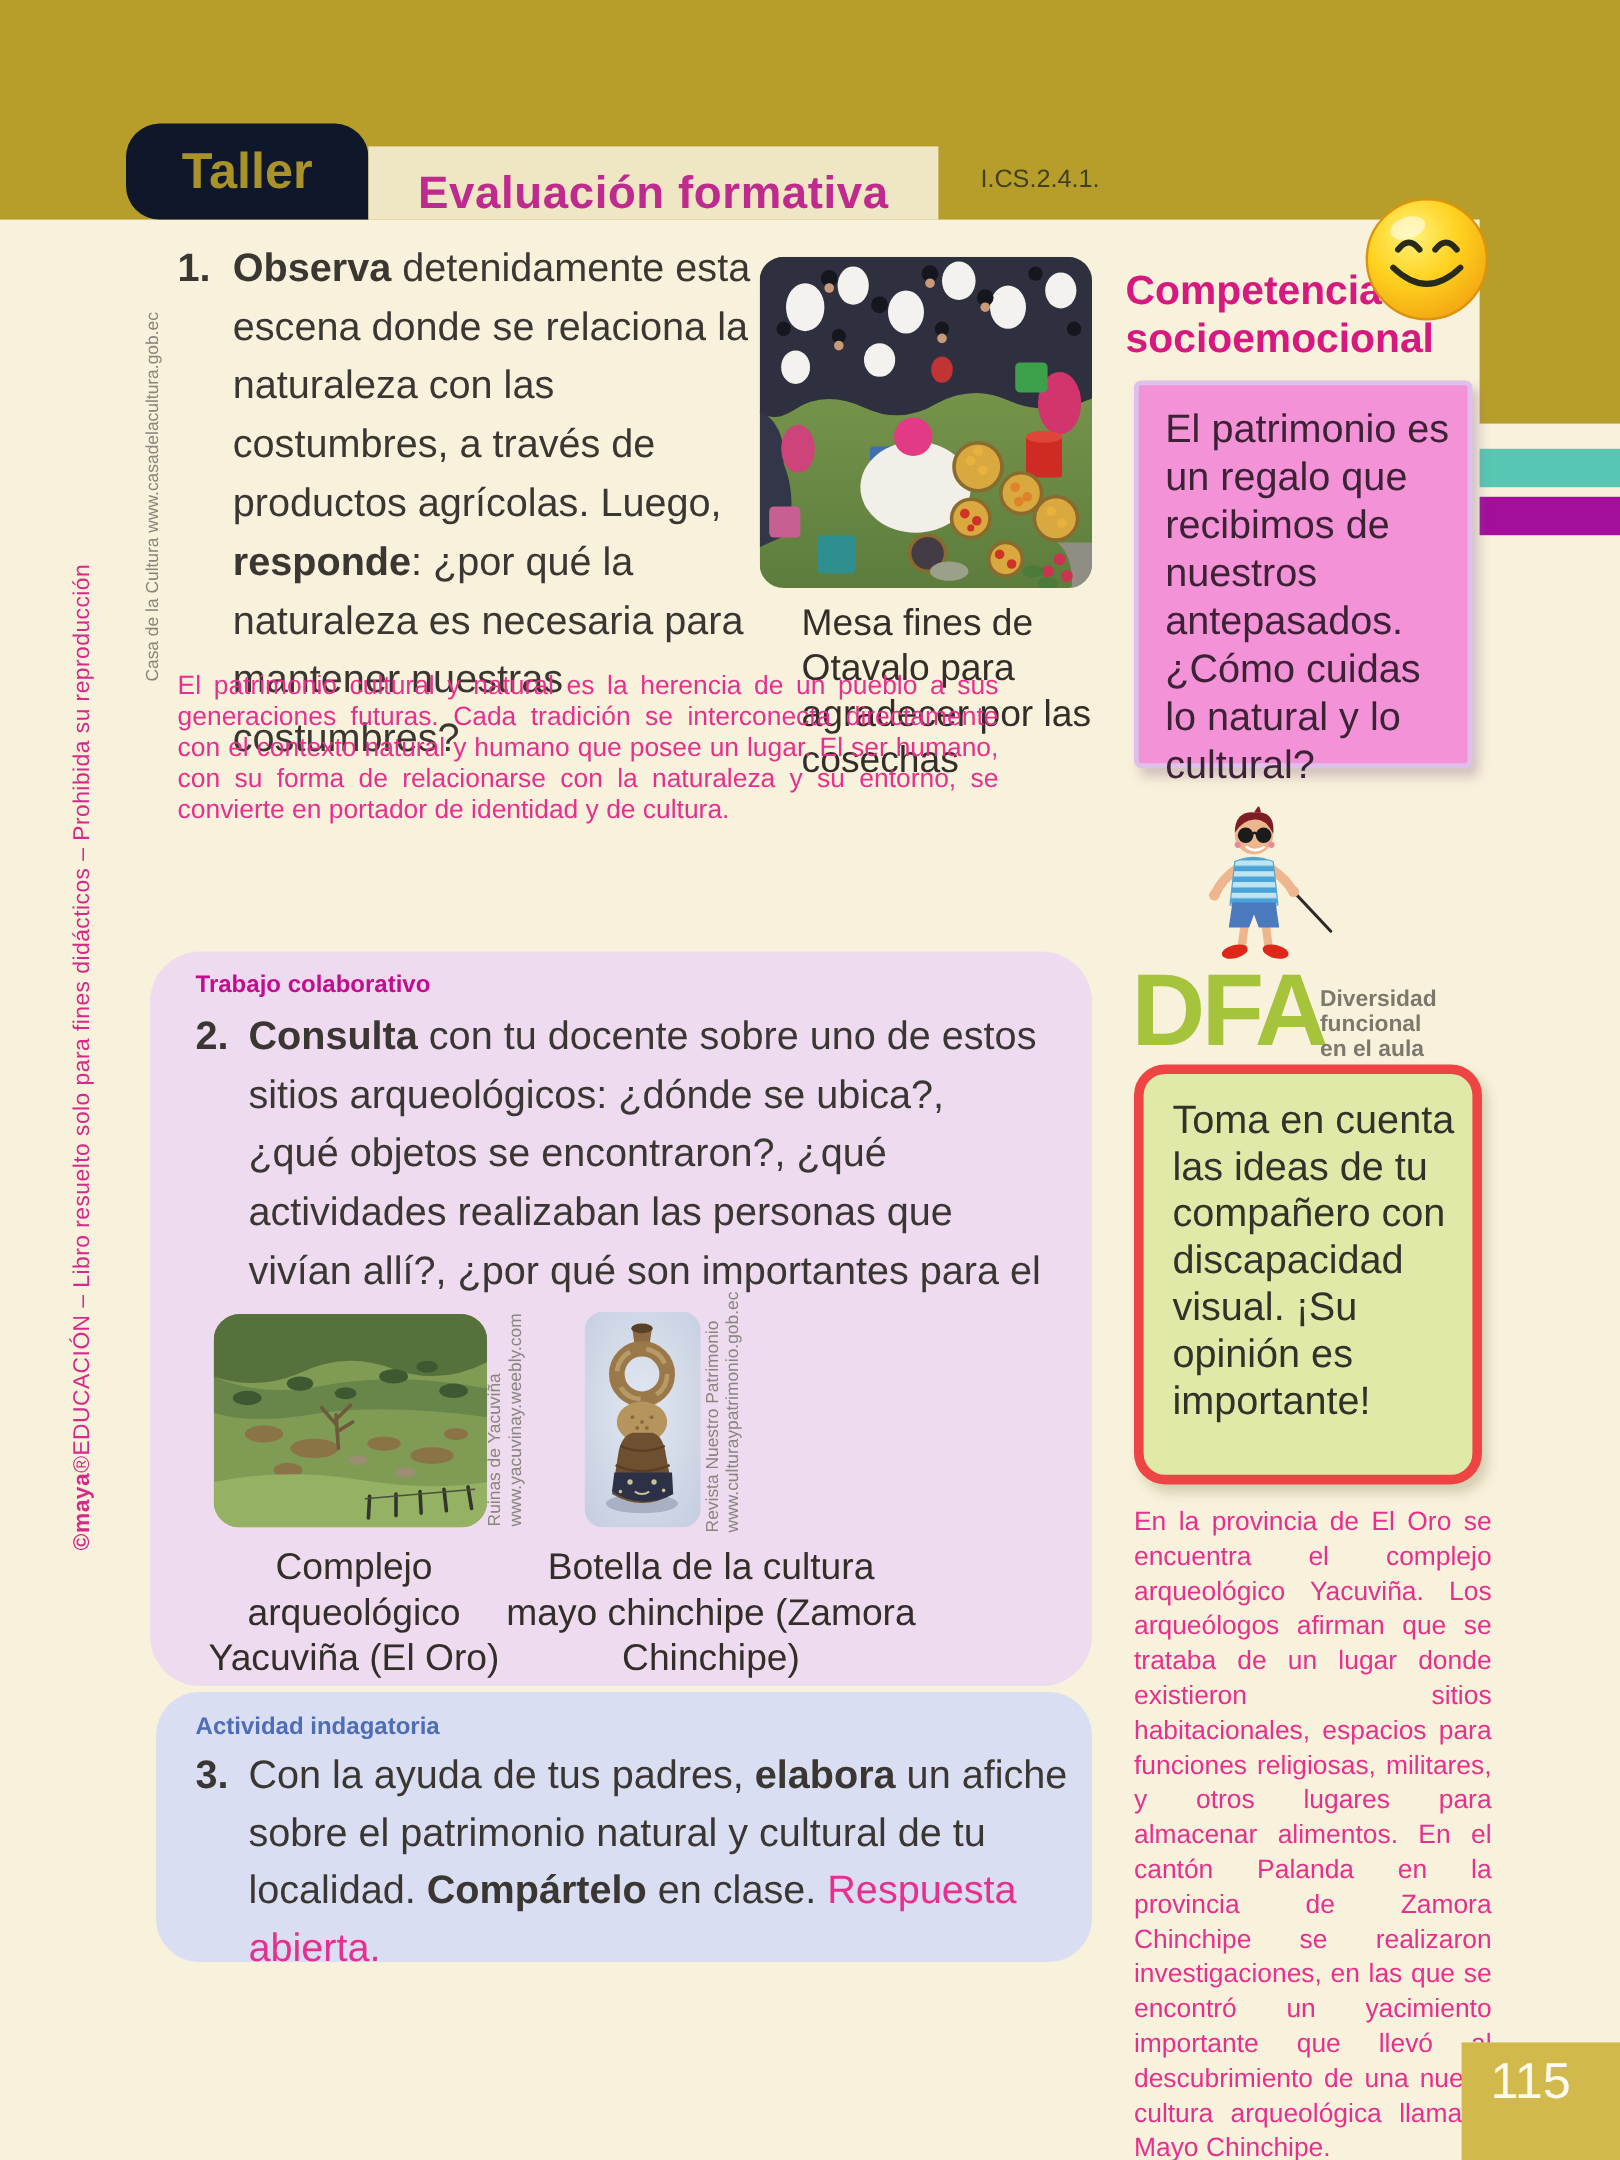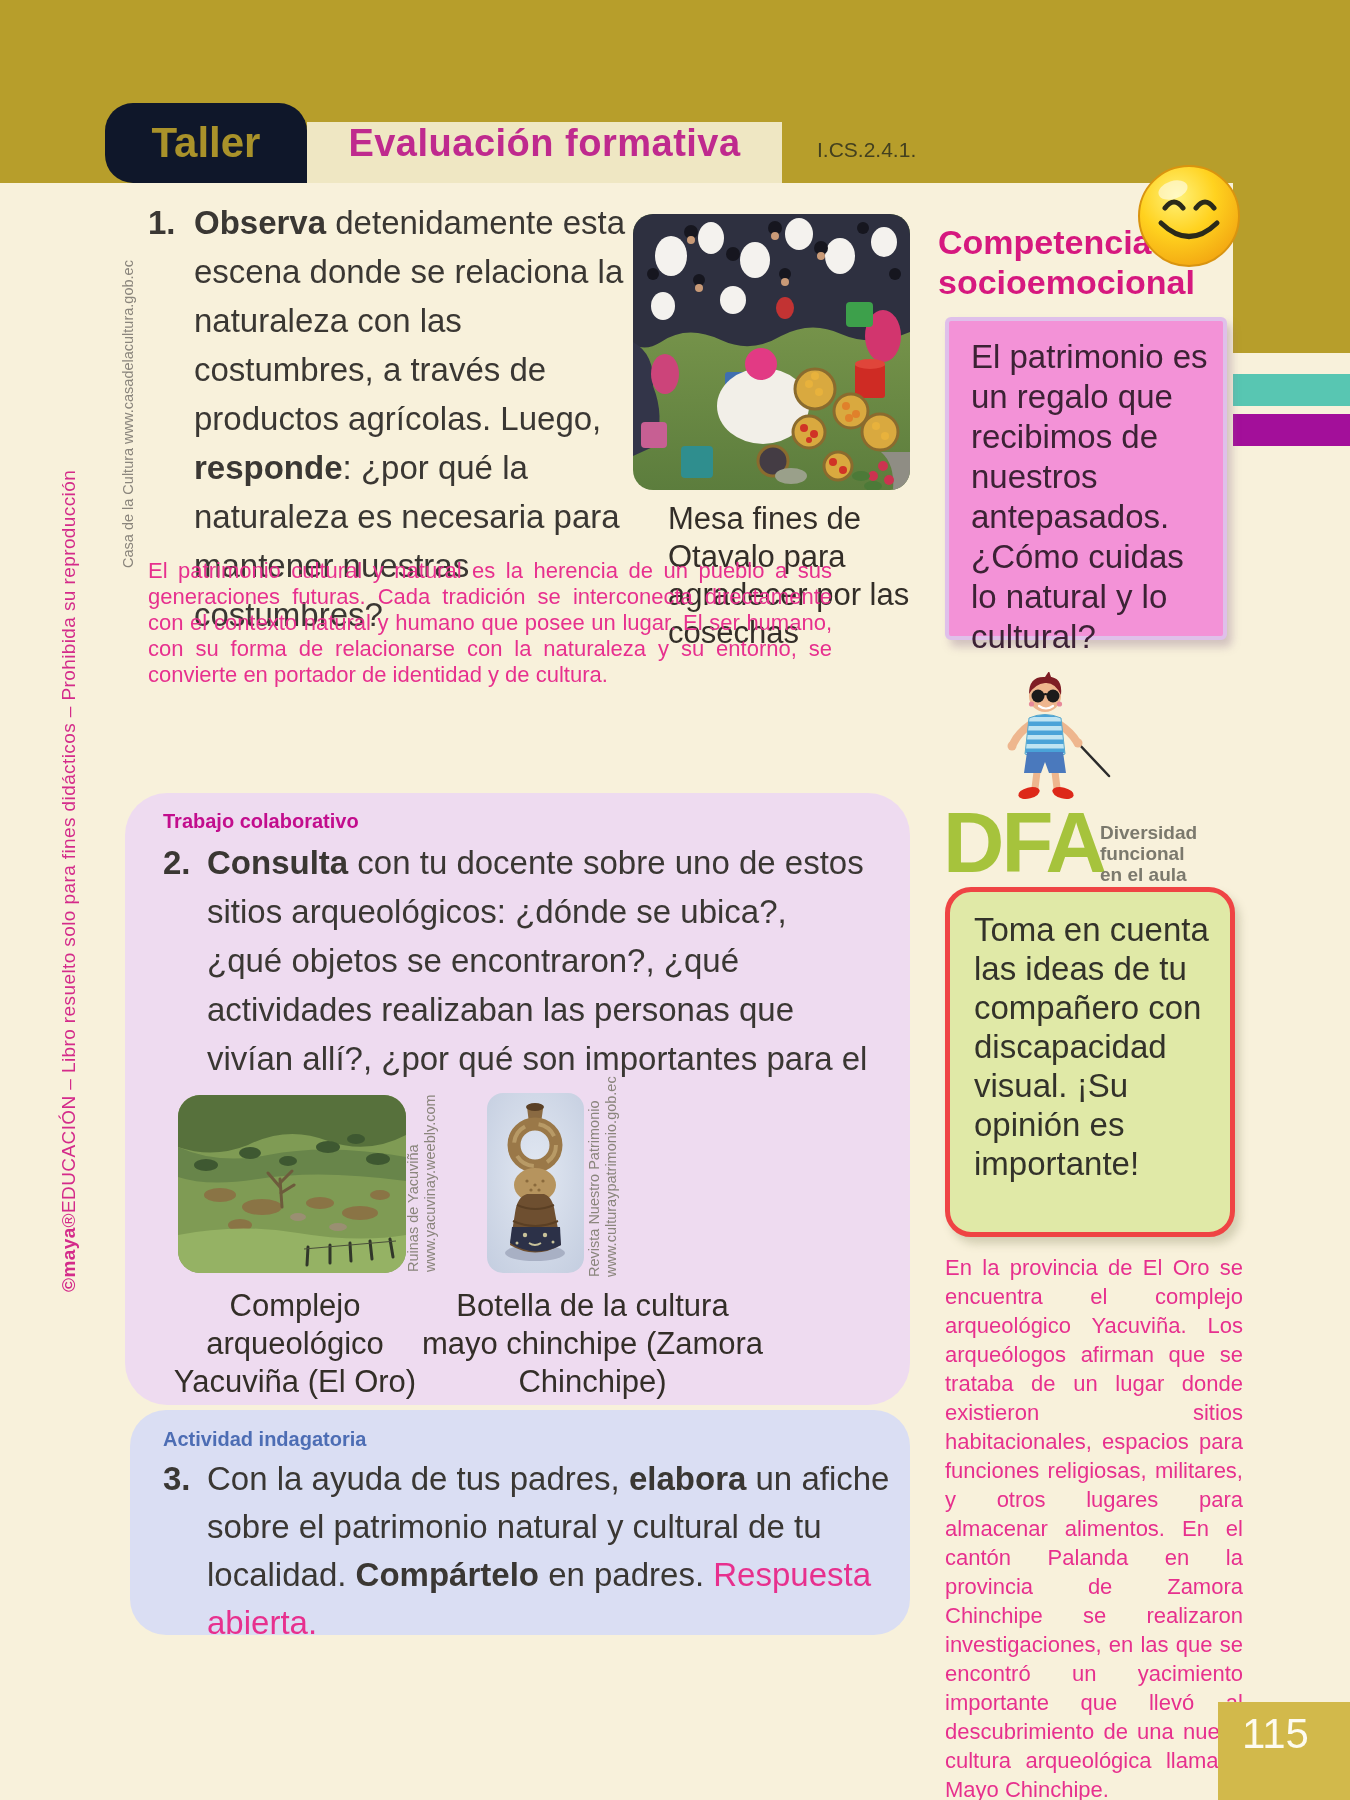--- a/index.html
+++ b/index.html
@@ -9,21 +9,21 @@
 
   
   .top-band{left:0;top:0;width:1350px;height:183px;background:#b79e2b;}
   .right-olive{left:1233px;top:0;width:117px;height:353px;background:#b79e2b;}
   .stripe-teal{left:1233px;top:374px;width:117px;height:32px;background:#58c6b2;}
   .stripe-magenta{left:1233px;top:414px;width:117px;height:32px;background:#a30f9a;}
   .taller-tab{left:105px;top:103px;width:202px;height:80px;background:#0f172a;
               border-radius:28px 28px 0 28px;display:flex;align-items:center;justify-content:center;}
   .taller-tab span{font-size:42px;font-weight:bold;color:#a9922a;}
   .eval-band{left:307px;top:122px;width:475px;height:61px;background:#efe7c3;
-             display:flex;align-items:flex-start;justify-content:center;}
+             display:flex;align-items:flex-end;justify-content:center;}
   .eval-band span{font-size:38px;font-weight:bold;color:#bf2a8e;letter-spacing:.5px;}
   .code{left:817px;top:138px;font-size:21px;color:#43401f;}
 
   
   .vtext{position:absolute;transform-origin:0 0;transform:rotate(-90deg);white-space:nowrap;}
   .copyright{left:58px;top:1292px;font-size:19px;color:#d42b8a;letter-spacing:.4px;}
   .copyright b{font-weight:bold;}
   .credit{font-size:14.5px;color:#8a857c;line-height:17px;}
   .casa{left:120px;top:568px;}
   .cred1{left:405px;top:1272px;}
@@ -62,21 +62,21 @@
 
   
   .comp-title{left:938px;top:222px;font-size:34px;line-height:40px;font-weight:bold;color:#d6187f;}
   .smiley{left:1133px;top:160px;}
   .pinkbox{left:945px;top:317px;width:282px;height:323px;background:#f392d7;border:4px solid #dfc0ea;
            border-radius:6px;box-sizing:border-box;padding:16px 10px 0 22px;
            font-size:33px;line-height:40px;color:#3c2235;box-shadow:5px 7px 9px rgba(140,110,140,.35);}
   .kid{left:988px;top:672px;}
   .dfa-logo{left:943px;top:800px;font-size:85px;font-weight:bold;color:#a6c33c;letter-spacing:-3px;line-height:85px;text-align:center;}
   .dfa-tag{left:1100px;top:822px;font-size:19px;line-height:21px;font-weight:bold;color:#7b796d;}
-  .greenbox{left:945px;top:887px;width:290px;height:350px;background:#e0e9a7;border:5px solid #ef4444;
+  .greenbox{left:945px;top:887px;width:290px;height:350px;background:#e0e9a7;border:8px solid #ef4444;
             border-radius:26px;box-sizing:border-box;padding:18px 10px 0 24px;
             font-size:33px;line-height:39px;color:#33322a;box-shadow:5px 7px 9px rgba(130,130,90,.3);}
   .rightpara{left:945px;top:1253px;width:298px;font-size:22px;line-height:29px;
              text-align:justify;color:#e7308e;}
   .pagenum{left:1218px;top:1702px;width:132px;height:98px;background:#d2b94b;}
   .pagenum span{position:absolute;left:24px;top:8px;font-size:42px;color:#fdfbef;}
 </style>
 </head>
 <body>
 
@@ -353,20 +353,20 @@
     <div>www.culturaypatrimonio.gob.ec</div>
   </div>
 
   <div class="abs figcap figcap1">Complejo arqueológico Yacuviña (El Oro)</div>
   <div class="abs figcap figcap2">Botella de la cultura mayo chinchipe (Zamora Chinchipe)</div>
 
   <div class="abs sec3-box"></div>
   <div class="abs sec3-label">Actividad indagatoria</div>
   <div class="abs item item3">
     <span class="num">3.</span>
-    <p><span>Con la ayuda de tus padres, </span><b>elabora</b><span> un afiche sobre el patrimonio natural y cultural de tu localidad. </span><b>Compártelo</b><span> en padres. </span><span class="pink-inline">Respuesta abierta.</span></p>
+    <p><span>Con la ayuda de tus padres, </span><b>elabora</b><span> un afiche sobre el patrimonio natural y cultural de tu localidad. </span><b>Compártelo</b><span> en clase. </span><span class="pink-inline">Respuesta abierta.</span></p>
   </div>
 
   <div class="abs pagenum">
     <span>115</span>
   </div>
 
 </div>
 
 </body></html>

